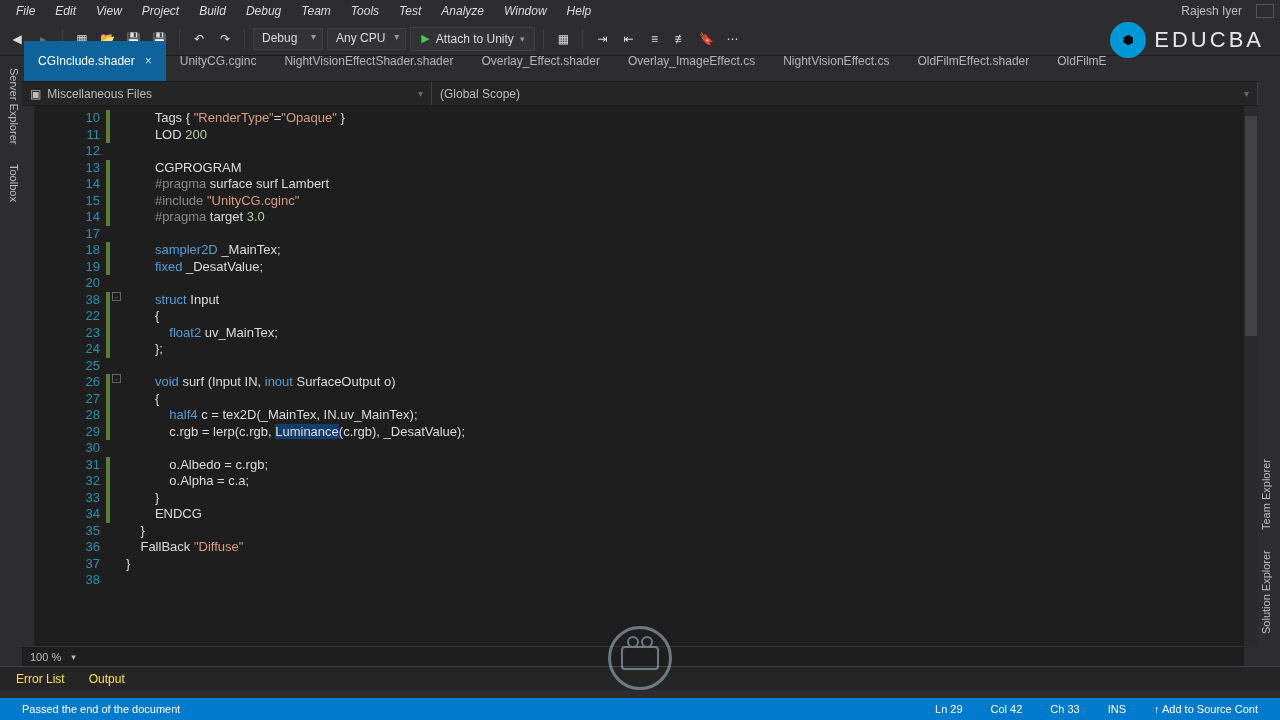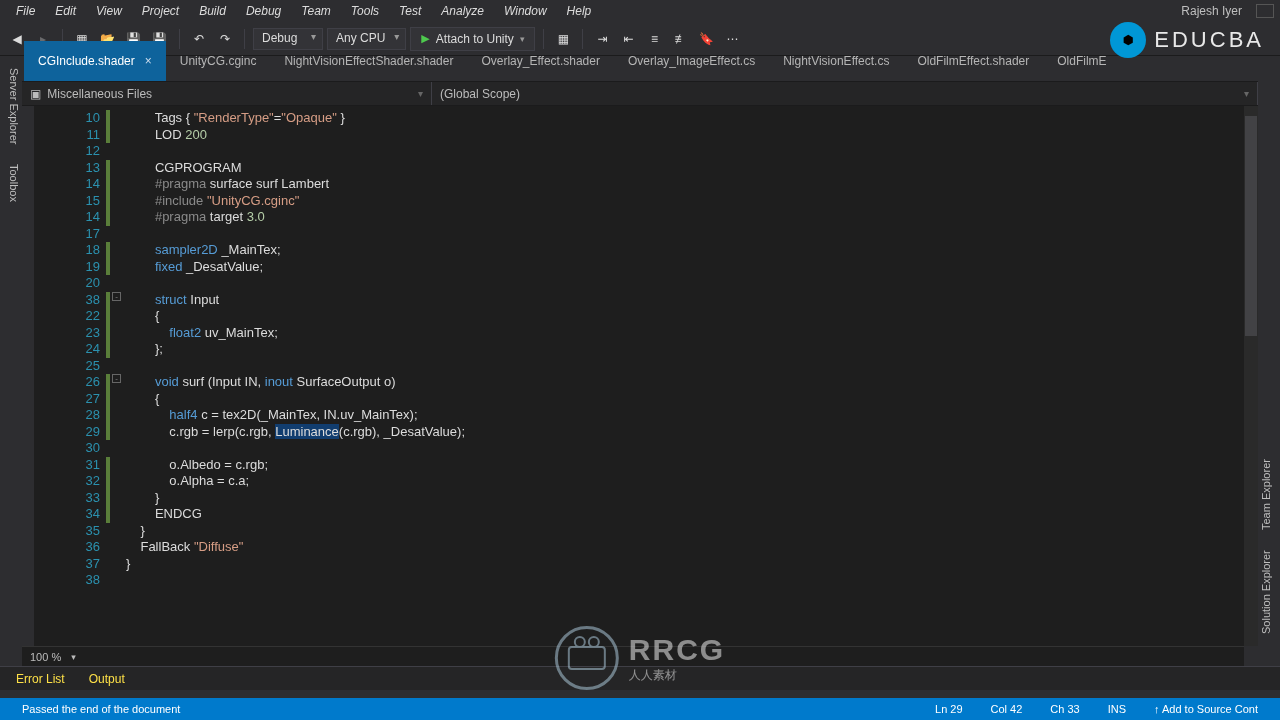--- a/index.html
+++ b/index.html
@@ -210,24 +210,20 @@
 
 <div class="bottompanel-tabs" id="bottom-tabs">
     <div class="bt-tab">Error List</div>
     <div class="bt-tab">Output</div>
   </div>
 
 <div class="watermark">
   <div class="wm-circle">
       <div class="wm-inner"></div>
     </div>
-  <div class="wm-text">
-    <div class="wm-title">RRCG</div>
-    <div class="wm-sub">人人素材</div>
-  </div>
 </div>
 
 <div class="statusbar">
   <span class="cell">Passed the end of the document</span>
   <span class="spacer"></span>
   <span class="cell">Ln 29</span>
   <span class="cell">Col 42</span>
   <span class="cell">Ch 33</span>
   <span class="cell">INS</span>
   <span class="cell">↑ Add to Source Cont</span>

